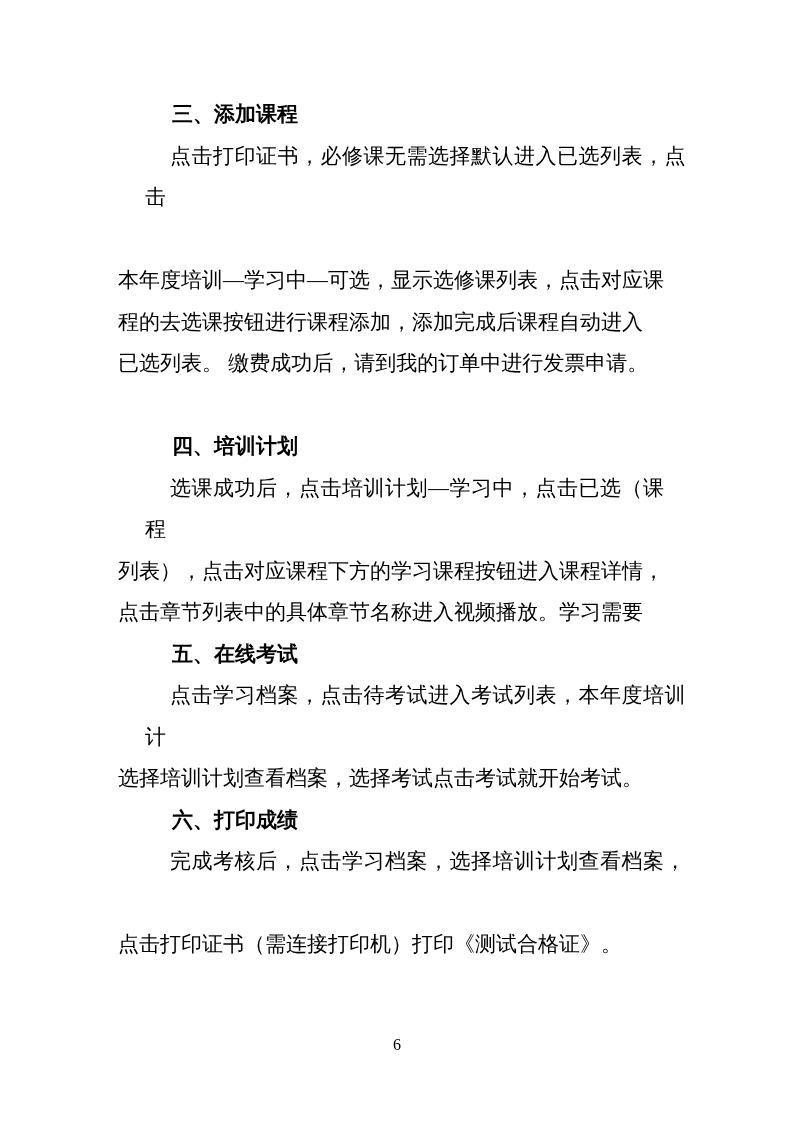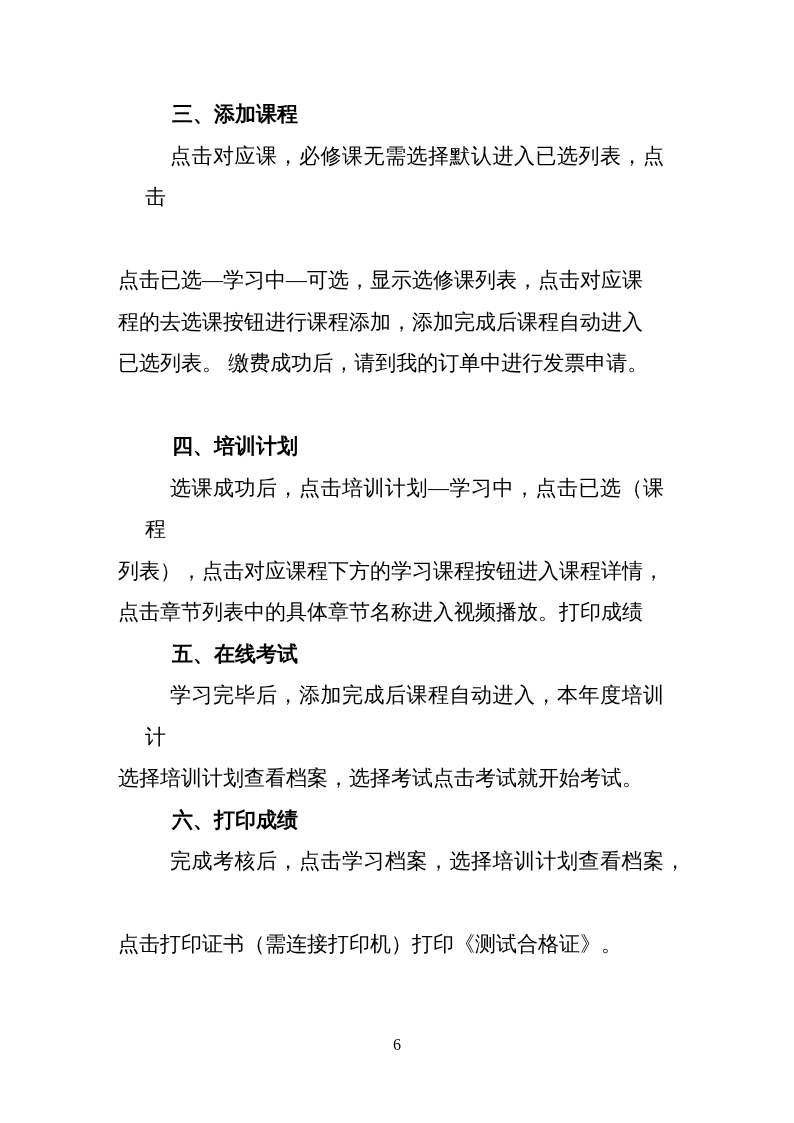--- a/index.html
+++ b/index.html
@@ -52,34 +52,34 @@
     font-size: 16px;
     line-height: 18px;
   }
 </style>
 </head>
 <body>
 
 <div class="page">
   <div class="content">
     <div class="line heading">三、添加课程</div>
-    <div class="line first">点击对应课，必修课无需选择默认进入已选列表，点</div>
+    <div class="line first">点击打印证书，必修课无需选择默认进入已选列表，点</div>
     <div class="line hang">击</div>
     <div class="line blank"></div>
-    <div class="line">点击已选—学习中—可选，显示选修课列表，点击对应课</div>
+    <div class="line">本年度培训—学习中—可选，显示选修课列表，点击对应课</div>
     <div class="line">程的去选课按钮进行课程添加，添加完成后课程自动进入</div>
     <div class="line">已选列表。 缴费成功后，请到我的订单中进行发票申请。</div>
     <div class="line blank"></div>
     <div class="line heading">四、培训计划</div>
     <div class="line first">选课成功后，点击培训计划—学习中，点击已选（课</div>
     <div class="line hang">程</div>
     <div class="line">列表），点击对应课程下方的学习课程按钮进入课程详情，</div>
-    <div class="line">点击章节列表中的具体章节名称进入视频播放。打印成绩</div>
+    <div class="line">点击章节列表中的具体章节名称进入视频播放。学习需要</div>
     <div class="line heading">五、在线考试</div>
-    <div class="line first">学习完毕后，添加完成后课程自动进入，本年度培训</div>
+    <div class="line first">点击学习档案，点击待考试进入考试列表，本年度培训</div>
     <div class="line hang">计</div>
     <div class="line">选择培训计划查看档案，选择考试点击考试就开始考试。</div>
     <div class="line heading">六、打印成绩</div>
     <div class="line first">完成考核后，点击学习档案，选择培训计划查看档案，</div>
     <div class="line blank"></div>
     <div class="line">点击打印证书（需连接打印机）打印《测试合格证》。</div>
   </div>
   <div class="footer">6</div>
 </div>
 

